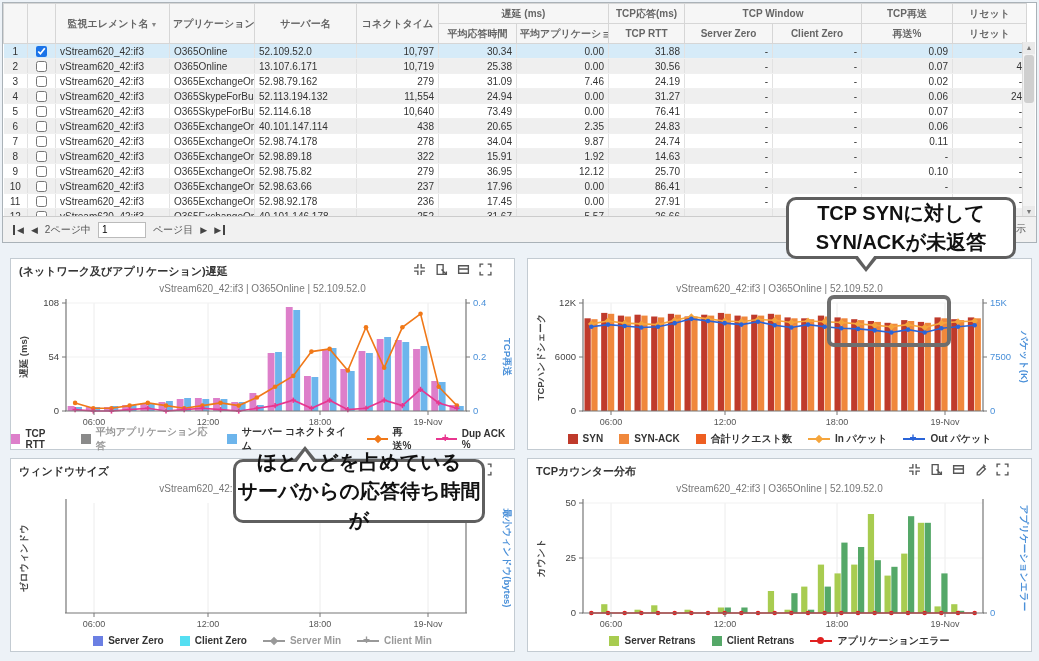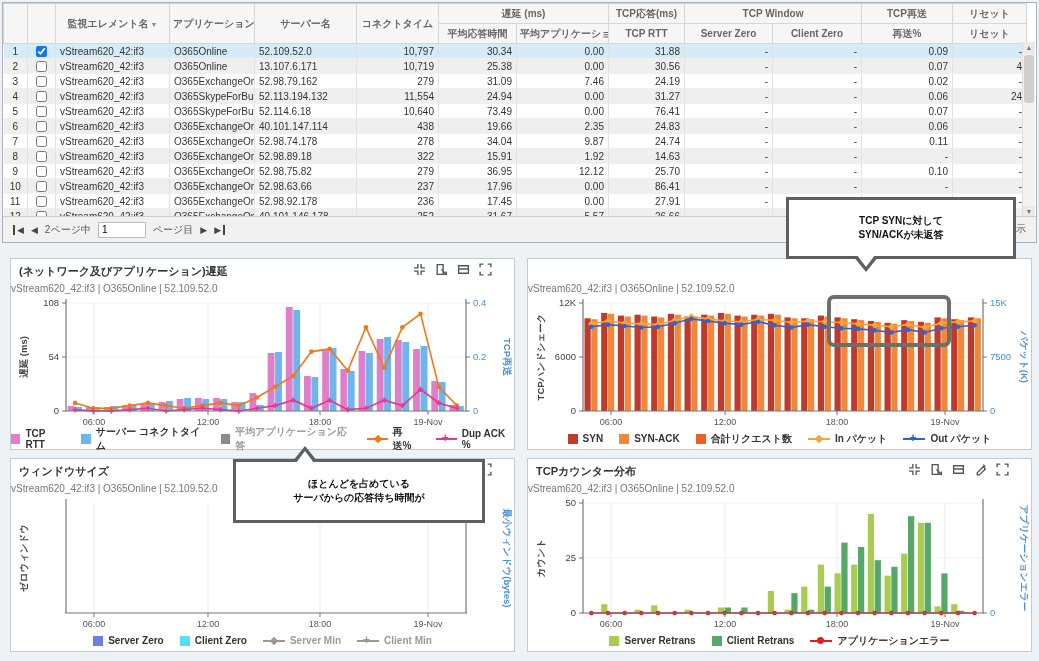--- a/index.html
+++ b/index.html
@@ -32,35 +32,35 @@
   .pgbtn.bar-l{border-left:2px solid #444;padding-left:2px}
   .pgbtn.bar-r{border-right:2px solid #444;padding-right:2px}
   .pginput{width:40px;height:14px;border:1px solid #bbb;background:#fff;font-size:10px;text-align:left;padding:0 3px}
   .range-label{position:absolute;right:10px;top:5px;color:#555}
   
   .panel{position:absolute;background:#fff;border:1px solid #c3cbd2;box-sizing:border-box}
   .panel-header{position:absolute;top:0;left:0;right:16px;height:22px}
   .panel-title{position:absolute;left:8px;top:5px;font-size:11px;font-weight:bold;color:#333}
   .panel-icons{position:absolute;right:6px;top:4px;display:flex;gap:9px}
   .panel-icons .pic{width:13px;height:13px;cursor:pointer}
-  .panel-subtitle{position:absolute;top:24px;left:0;right:0;font-size:10px;color:#777}
+  .panel-subtitle{position:absolute;top:24px;left:0;right:0;text-align:center;font-size:10px;color:#777}
   svg.chart{position:absolute;left:0;top:0}
   .panel-legend{position:absolute;left:0;right:0;bottom:3px;height:15px;display:flex;justify-content:center;align-items:center;gap:16px;font-size:10px;font-weight:bold;color:#333}
   .panel-legend .li{display:inline-flex;align-items:center;gap:5px;cursor:pointer}
   .panel-legend .li.dis{color:#9a9a9a}
   .mk-sq{width:10px;height:10px;display:inline-block}
   .mk-line{position:relative;width:22px;height:10px;display:inline-block}
   .mk-line .bar{position:absolute;left:0;right:0;top:4px;height:2px;background:currentColor}
   .g-dot{position:absolute;left:7px;top:1px;width:7px;height:7px;border-radius:50%;background:currentColor}
   .g-diamond{position:absolute;left:8px;top:2px;width:6px;height:6px;background:currentColor;transform:rotate(45deg)}
   .g-plus{position:absolute;left:6px;top:-3px;font-weight:900;font-size:12px;font-style:normal}
   
-  .callout{position:absolute;background:#fff;border:3px solid #5f5f5f;border-radius:0;z-index:30;
+  .callout{position:absolute;background:#fff;border:3px solid #5f5f5f;border-radius:10px;z-index:30;
     display:flex;flex-direction:column;justify-content:center;text-align:center;
-    font-size:10px;font-weight:bold;color:#111;line-height:1.45}
+    font-size:20px;font-weight:bold;color:#111;line-height:1.45}
   .ptr{position:absolute;width:0;height:0;border-style:solid}
   .c1 .ptr-b{bottom:-16px;left:64px;border-width:16px 13px 0 13px;border-color:#5f5f5f transparent transparent transparent}
   .c1 .ptr-f{bottom:-11px;left:68px;border-width:12px 9px 0 9px;border-color:#fff transparent transparent transparent}
   .c2 .ptr-b{top:-16px;left:56px;border-width:0 13px 16px 13px;border-color:transparent transparent #5f5f5f transparent}
   .c2 .ptr-f{top:-11px;left:60px;border-width:0 9px 12px 9px;border-color:transparent transparent #fff transparent}
 </style>
 </head>
 <body>
 
 <div class="table-wrap">
@@ -180,21 +180,21 @@
           <td class="num">0.07</td>
           <td class="num">-</td>
         </tr>
         <tr class="even">
           <td class="c">6</td>
           <td class="c"><input type="checkbox" class="rowcb" style=""></td>
           <td class="">vStream620_42:if3</td>
           <td class="">O365ExchangeOnline</td>
           <td class="">40.101.147.114</td>
           <td class="num">438</td>
-          <td class="num">19.66</td>
+          <td class="num">20.65</td>
           <td class="num">2.35</td>
           <td class="num">24.83</td>
           <td class="num">-</td>
           <td class="num">-</td>
           <td class="num">0.06</td>
           <td class="num">-</td>
         </tr>
         <tr class="odd">
           <td class="c">7</td>
           <td class="c"><input type="checkbox" class="rowcb" style=""></td>
@@ -470,27 +470,27 @@
           <path d="M1 4V1h3M8 1h3v3M11 8v3H8M4 11H1V8" fill="none" stroke="#555" stroke-width="1.25"></path>
         </svg>
       </span>
   </div>
   <div class="panel-subtitle">vStream620_42:if3 | O365Online | 52.109.52.0</div>
   <div class="panel-legend">
       <span class="li">
         <span class="mk-sq" style="background: rgb(221, 127, 202);"></span>
         <span>TCP RTT</span>
       </span>
-      <span class="li">
-        <span class="mk-sq" style="background: rgb(109, 181, 236);"></span>
-        <span>サーバー コネクトタイム</span>
-      </span>
       <span class="li dis">
         <span class="mk-sq" style="background: rgb(138, 138, 138);"></span>
         <span>平均アプリケーション応答</span>
+      </span>
+      <span class="li">
+        <span class="mk-sq" style="background: rgb(109, 181, 236);"></span>
+        <span>サーバー コネクトタイム</span>
       </span>
       <span class="li">
         <span class="mk-line" style="color: rgb(240, 120, 24);">
           <i class="bar"></i>
           <i class="g-diamond"></i>
         </span>
         <span>再送%</span>
       </span>
       <span class="li">
         <span class="mk-line" style="color: rgb(232, 54, 143);">

